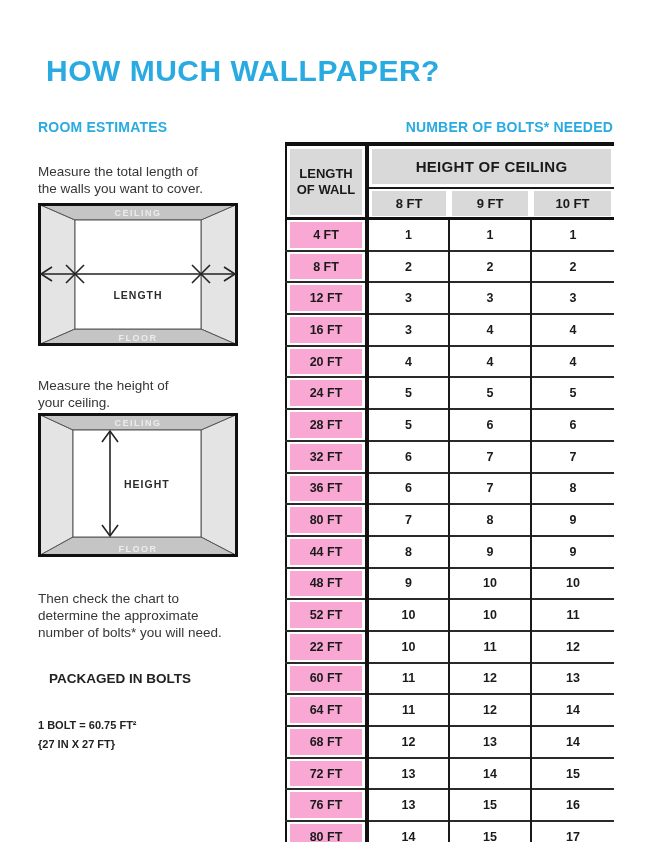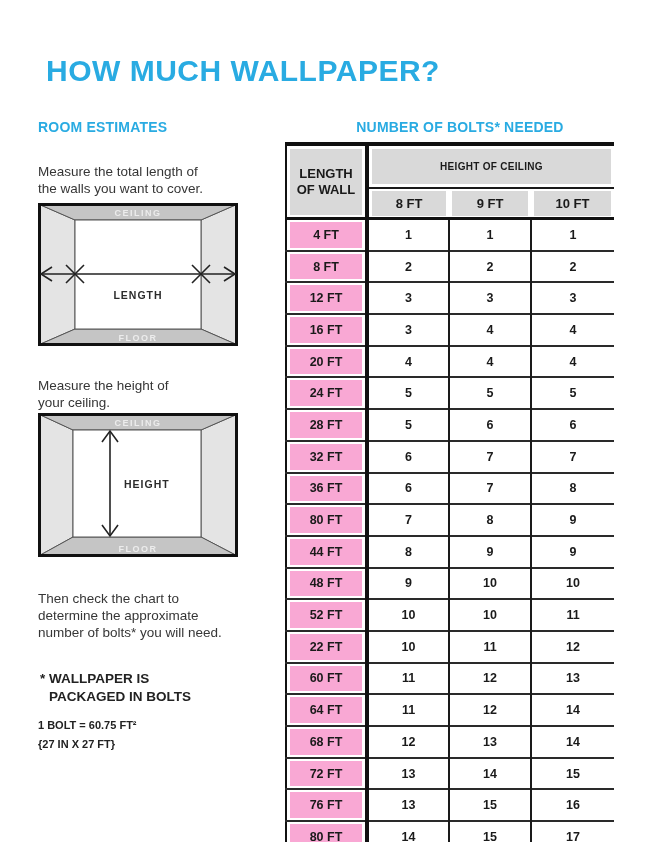--- a/index.html
+++ b/index.html
@@ -16,21 +16,21 @@
     font-size: 30px; font-weight: bold; letter-spacing: 0.5px;
     color: #29abe2;
   }
   .col-left  { position: absolute; left: 38px;  top: 119px; width: 215px; }
   .col-right { position: absolute; left: 285px; top: 119px; width: 328px; }
   .section-title {
     font-size: 14px; font-weight: bold; color: #29abe2;
     letter-spacing: 0.2px;
     position: absolute; top: 0; left: 0; white-space: nowrap; text-align: center;
   }
-  .col-right .section-title { left: 11px; width: 100%; text-align: center; }
+  .col-right .section-title { left: 0; width: 100%; text-align: right; }
 
   .para {
     position: absolute; left: 0;
     font-size: 13.5px; line-height: 17px; color: #363636;
     white-space: pre-line;
   }
   .p1 { top: 30px; }
   .p2 { top: 244px; }
   .p3 { top: 457px; }
 
@@ -66,21 +66,21 @@
   th.rowhead {
     background: #d9d9d9; background-clip: content-box; padding: 3px;
     border-right: 4px solid #111;
     border-bottom: 3px solid #111;
     font-size: 13px; line-height: 16px; white-space: pre-line;
     width: 81px;
   }
   th.grouphead {
     background: #d9d9d9; background-clip: content-box; padding: 3px;
     border-bottom: 2px solid #1a1a1a;
-    height: 35px; font-size: 10px; letter-spacing: 0.3px;
+    height: 35px; font-size: 15px; letter-spacing: 0.3px;
   }
   th.colhead {
     background: #d9d9d9; background-clip: content-box; padding: 2px 3px;
     border-bottom: 3px solid #111;
     height: 24px; font-size: 13px;
   }
   td.label {
     background: #f9a8d4; background-clip: content-box; padding: 2px 3px;
     border-right: 4px solid #111;
   }
@@ -142,21 +142,20 @@
       <path d="M64,112 L72,123 L80,112"></path>
     </g>
     <text x="86" y="75" text-anchor="start" font-size="10.5" letter-spacing="1" fill="#2b2b2b">HEIGHT</text>
   </svg>
 
   <p class="para p3">Then check the chart to
 determine the approximate
 number of bolts* you will need.</p>
 
   <div class="footnote">
-    <div class="line1">* WALLPAPER IS</div>
     <div class="line2">PACKAGED IN BOLTS</div>
   </div>
 
   <div class="bolt-info">1 BOLT = 60.75 FT²
 {27 IN X 27 FT}</div>
 </div>
 
 <div class="col-right">
   <div class="section-title">NUMBER OF BOLTS* NEEDED</div>
 

